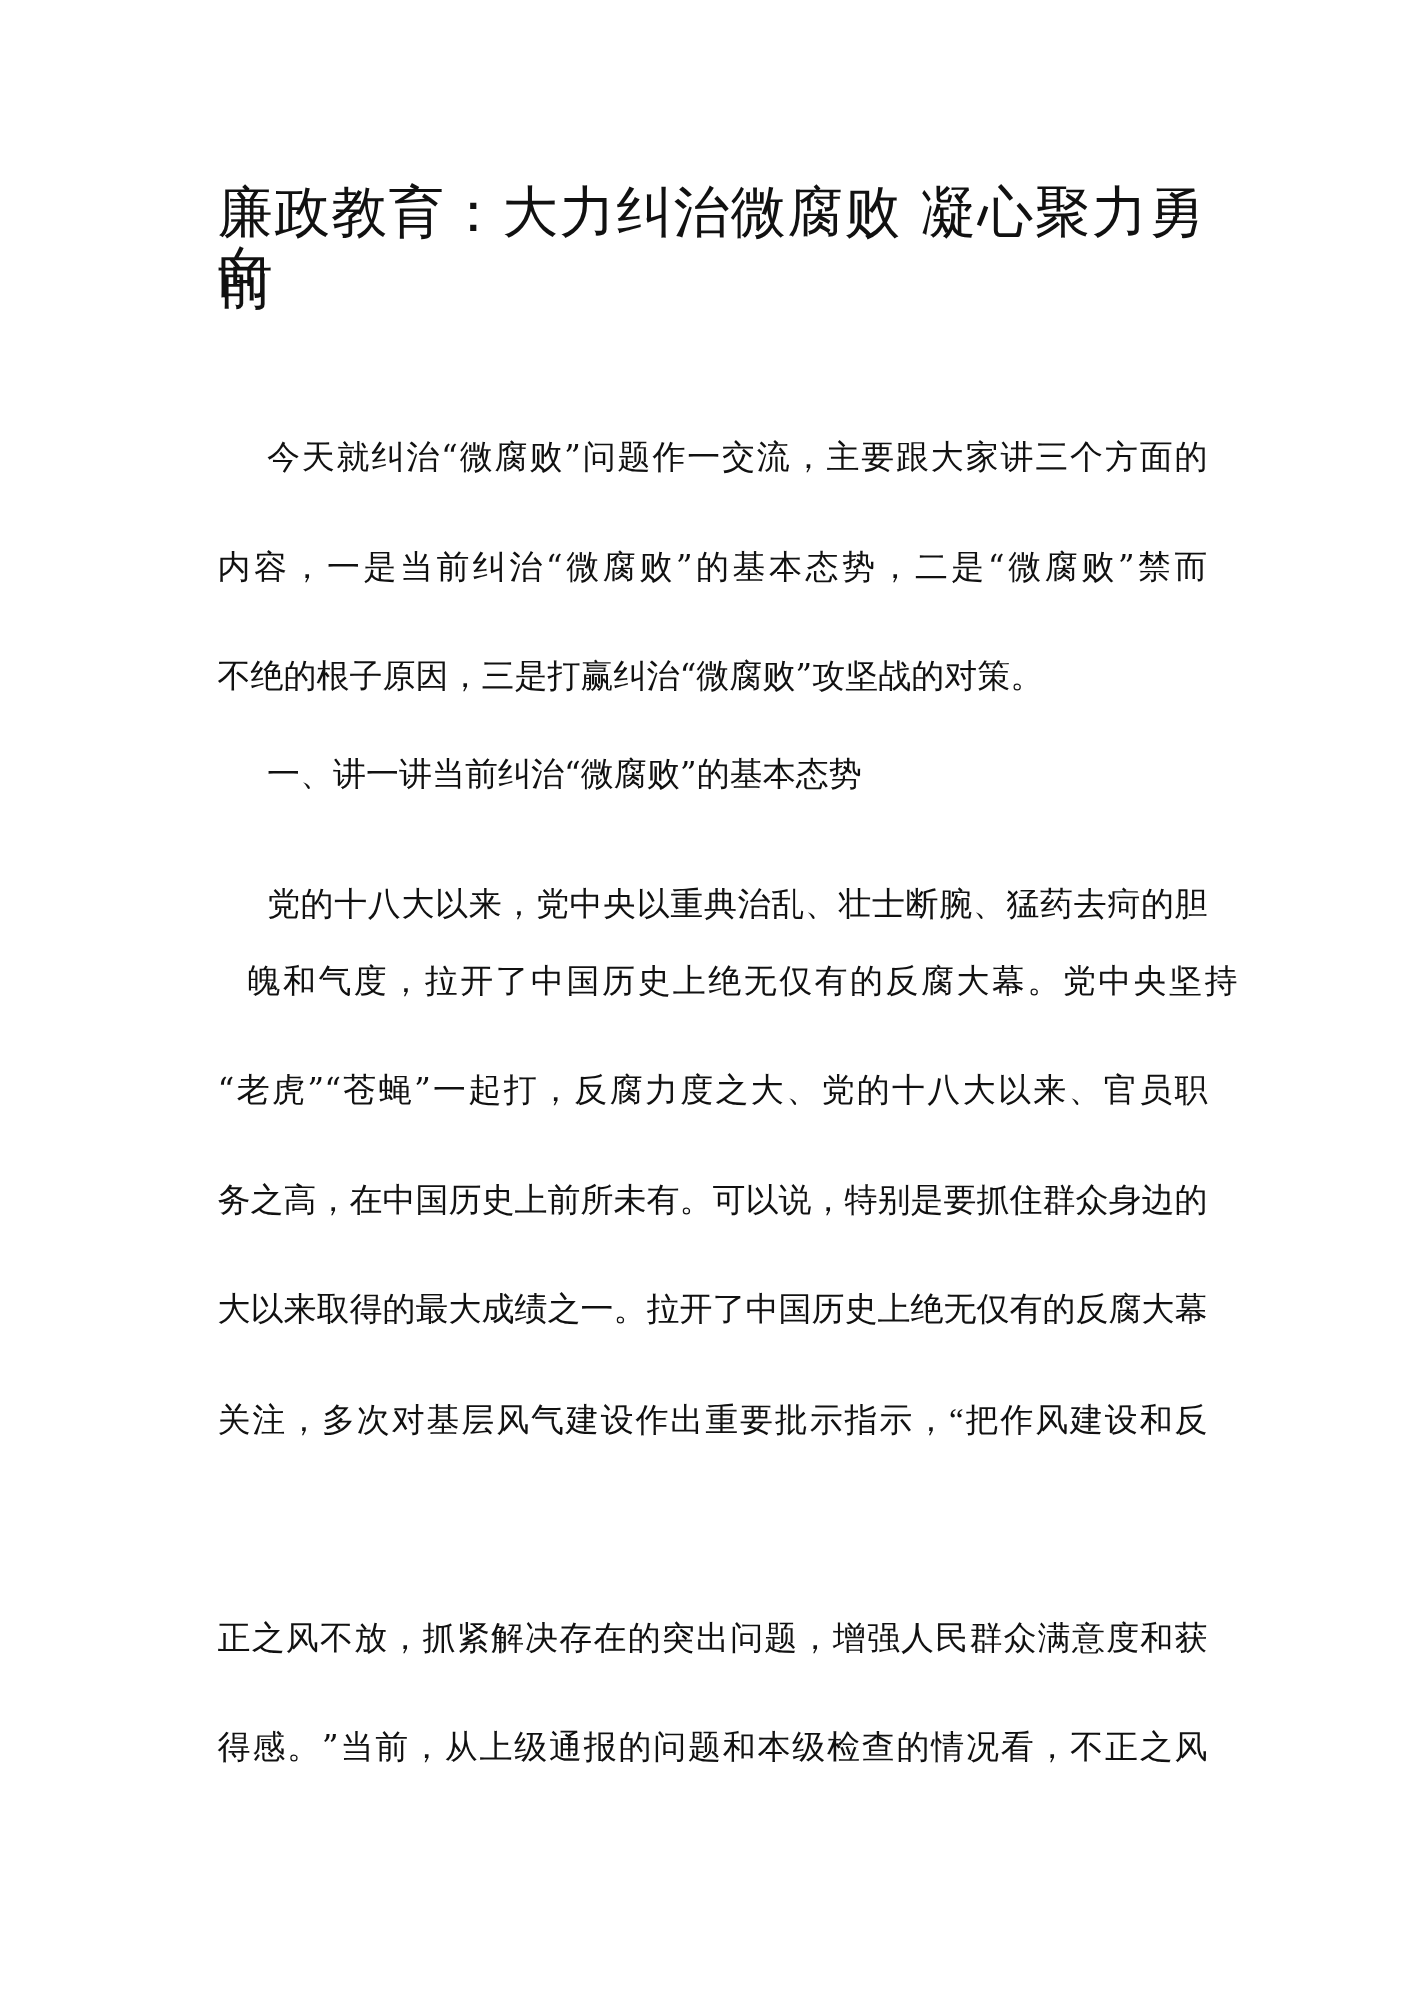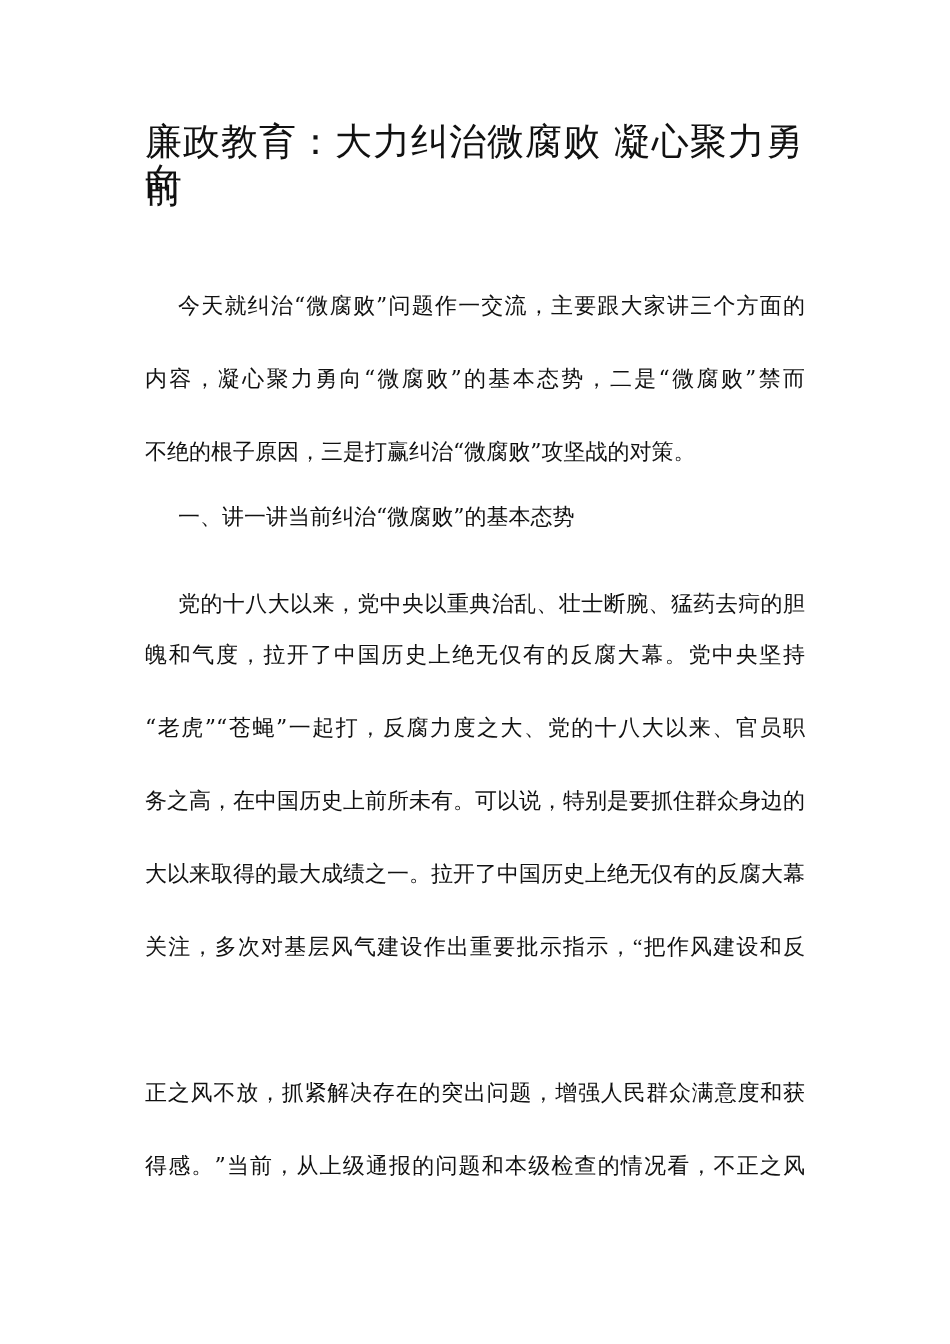--- a/index.html
+++ b/index.html
@@ -15,27 +15,27 @@
 </style>
 </head>
 <body>
 
 <div class="page">
 
   <div class="title-line" style="top:122px;">廉政教育：大力纠治微腐败 凝心聚力勇向</div>
   <div class="title-line" style="top:170px;">前</div>
 
   <div class="line indent" style="top:291px;">今天就纠治“微腐败”问题作一交流，主要跟大家讲三个方面的</div>
-  <div class="line" style="top:364px;">内容，凝心聚力勇向“微腐败”的基本态势，二是“微腐败”禁而</div>
+  <div class="line" style="top:364px;">内容，一是当前纠治“微腐败”的基本态势，二是“微腐败”禁而</div>
   <div class="line last" style="top:437px;">不绝的根子原因，三是打赢纠治“微腐败”攻坚战的对策。</div>
 
   <div class="line indent last" style="top:502px;">一、讲一讲当前纠治“微腐败”的基本态势</div>
 
   <div class="line indent" style="top:567px;margin-top:22px;">党的十八大以来，党中央以重典治乱、壮士断腕、猛药去疴的胆</div>
-  <div class="line" style="top:640px;">魄和气度，拉开了中国历史上绝无仅有的反腐大幕。党中央坚持</div>
+  <div class="line" style="top:640px;margin-left:20px;">魄和气度，拉开了中国历史上绝无仅有的反腐大幕。党中央坚持</div>
   <div class="line" style="top:713px;">“老虎”“苍蝇”一起打，反腐力度之大、党的十八大以来、官员职</div>
   <div class="line" style="top:786px;">务之高，在中国历史上前所未有。可以说，特别是要抓住群众身边的</div>
   <div class="line" style="top:859px;">大以来取得的最大成绩之一。拉开了中国历史上绝无仅有的反腐大幕</div>
   <div class="line" style="top:932px;font-family:Liberation Serif, serif;">关注，多次对基层风气建设作出重要批示指示，“把作风建设和反</div>
   <div class="line" style="top:1078px;">正之风不放，抓紧解决存在的突出问题，增强人民群众满意度和获</div>
   <div class="line" style="top:1151px;">得感。”当前，从上级通报的问题和本级检查的情况看，不正之风</div>
 
 </div>
 
 </body></html>

